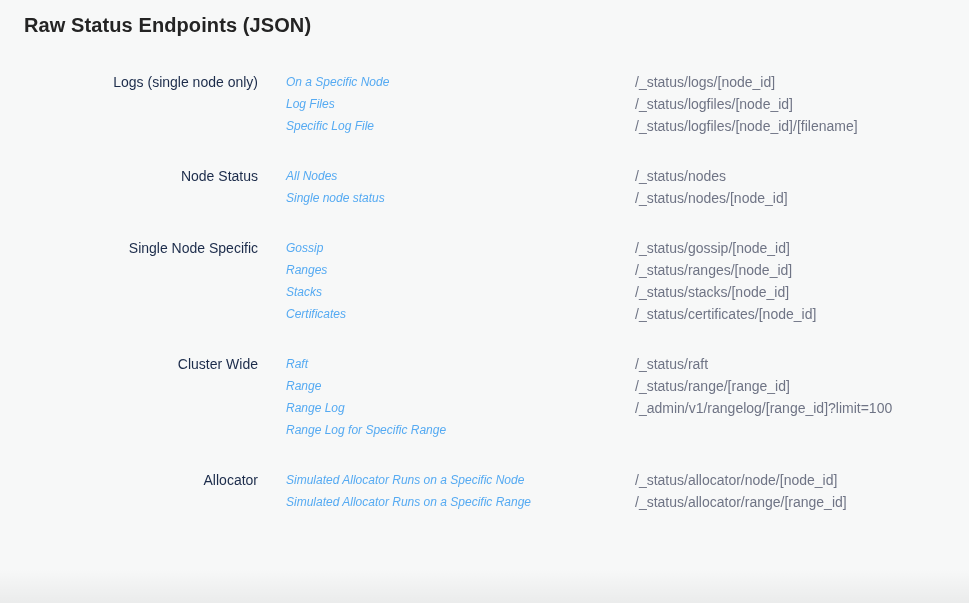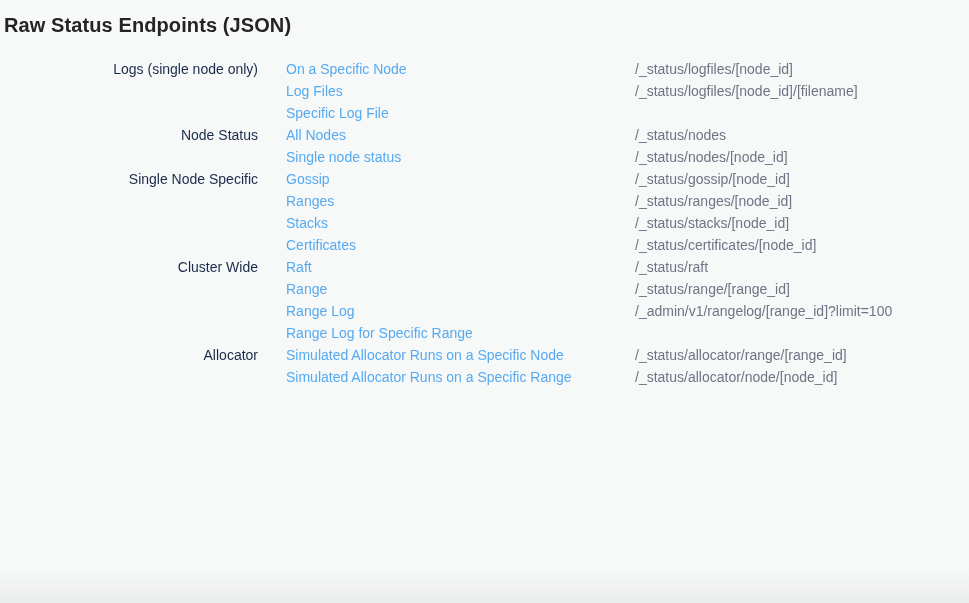--- a/index.html
+++ b/index.html
@@ -20,33 +20,33 @@
     content: "";
     position: absolute;
     left: 0; right: 0; bottom: 0;
     height: 34px;
     background: linear-gradient(to bottom, rgba(0,0,0,0), rgba(0,0,0,0.05));
     pointer-events: none;
   }
 
   h1.page-title {
     margin: 0;
-    padding: 13px 0 0 4px;
+    padding: 13px 0 0 24px;
     font-size: 20px;
     line-height: 24px;
     font-weight: 600;
     letter-spacing: 0.1px;
     color: var(--title, #242424);
   }
 
   .sections {
-    margin-top: 21px;
+    margin-top: 34px;
     display: flex;
     flex-direction: column;
-    gap: 0;
+    gap: 28px;
   }
 
   .section {
     display: grid;
     grid-template-columns: 258px 377px 1fr;
     align-items: start;
   }
 
   .cat {
     text-align: right;
@@ -56,27 +56,28 @@
     color: var(--category, #1b2b4a);
     white-space: nowrap;
   }
 
   .links {
     padding-left: 28px;
     display: flex;
     flex-direction: column;
   }
   .links a.link {
-    font-size: 14px;
+    font-size: 12px;
     line-height: 22px;
     color: var(--link, #55aaf2);
     text-decoration: none;
     white-space: nowrap;
     cursor: pointer;
     align-self: flex-start;
+    font-style: italic;
   }
 
   .paths {
     display: flex;
     flex-direction: column;
   }
   .paths .path {
     font-size: 14px;
     line-height: 22px;
     color: var(--path, #6f7485);
@@ -90,20 +91,21 @@
 
 <div class="sections">
   <div class="section">
     <div class="cat">Logs (single node only)</div>
     <div class="links">
         <a class="link" href="#">On a Specific Node</a>
         <a class="link" href="#">Log Files</a>
         <a class="link" href="#">Specific Log File</a>
       </div>
     <div class="paths">
+        <div class="path">/_status/logs/[node_id]</div>
         <div class="path">/_status/logfiles/[node_id]</div>
         <div class="path">/_status/logfiles/[node_id]/[filename]</div>
       </div>
   </div>
 
 
   <div class="section">
     <div class="cat">Node Status</div>
     <div class="links">
         <a class="link" href="#">All Nodes</a>
@@ -147,17 +149,17 @@
       </div>
   </div>
 
   <div class="section">
     <div class="cat">Allocator</div>
     <div class="links">
         <a class="link" href="#">Simulated Allocator Runs on a Specific Node</a>
         <a class="link" href="#">Simulated Allocator Runs on a Specific Range</a>
       </div>
     <div class="paths">
+        <div class="path">/_status/allocator/node/[node_id]</div>
         <div class="path">/_status/allocator/range/[range_id]</div>
-        <div class="path">/_status/allocator/node/[node_id]</div>
       </div>
   </div>
 </div>
 
 </body></html>

